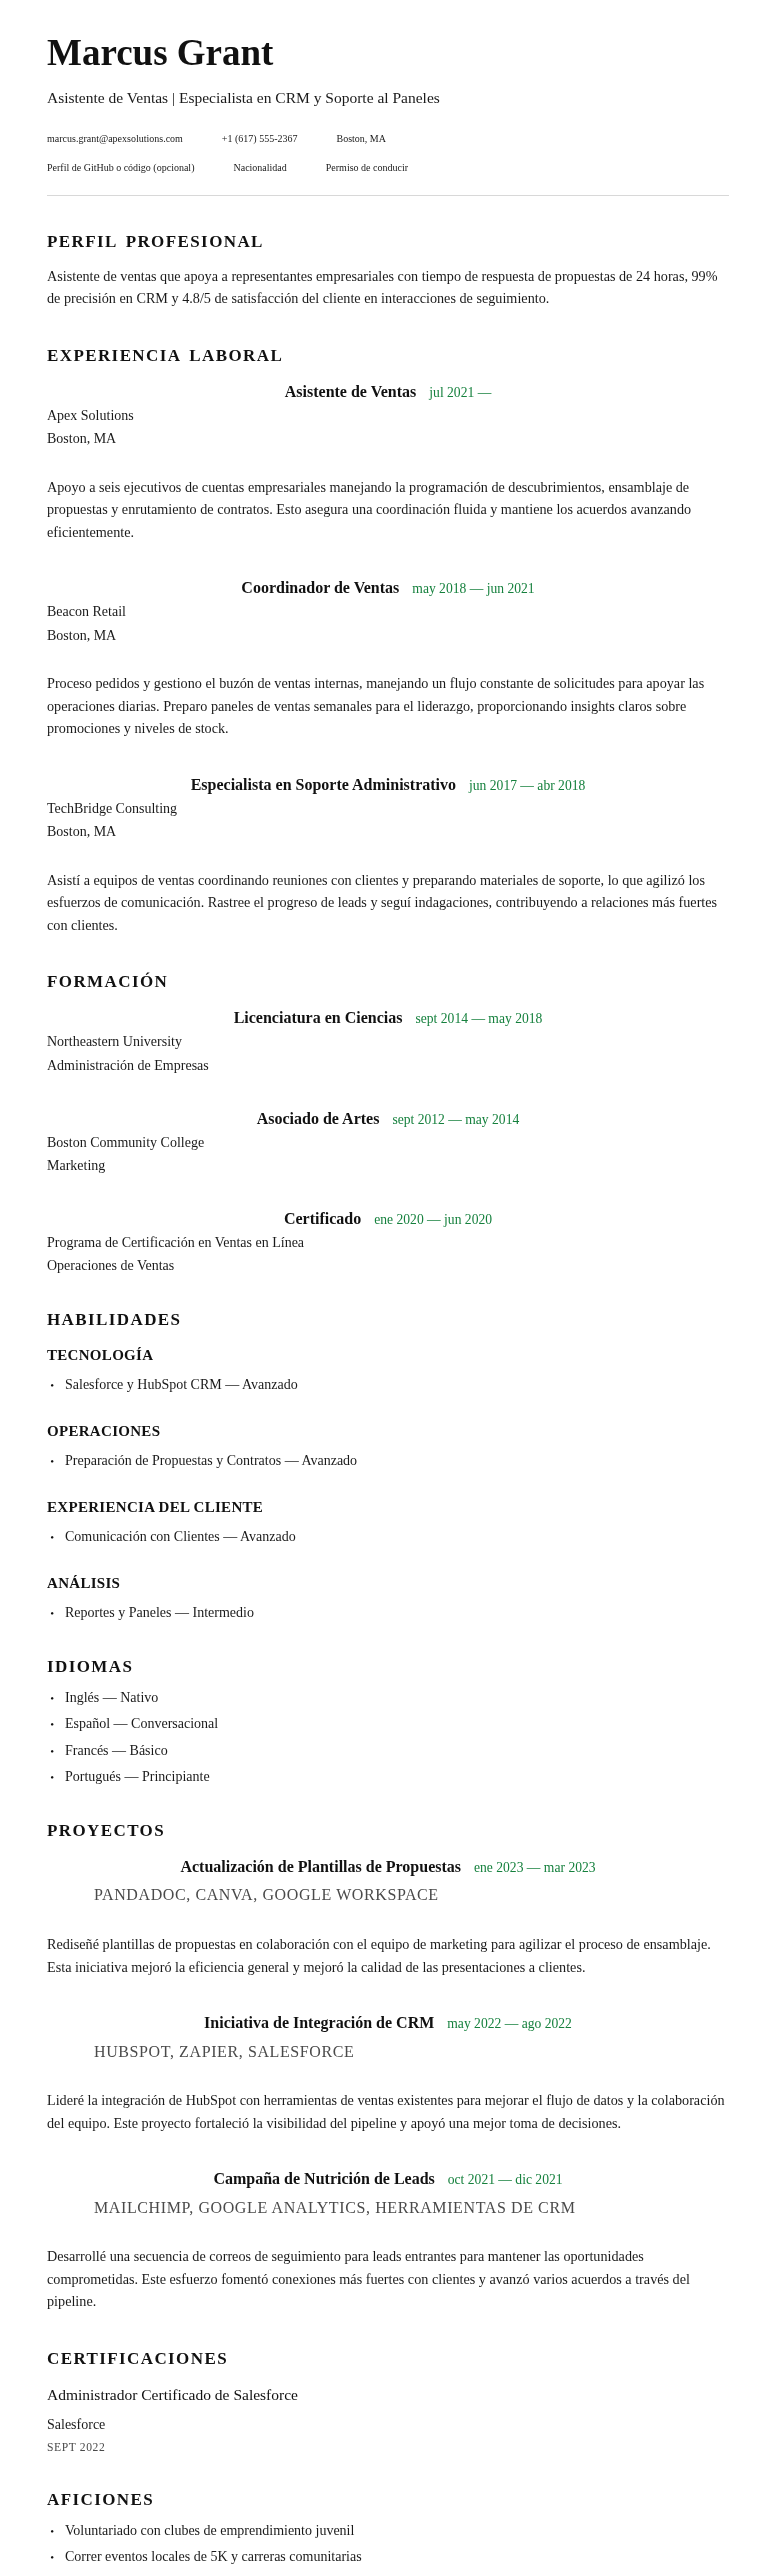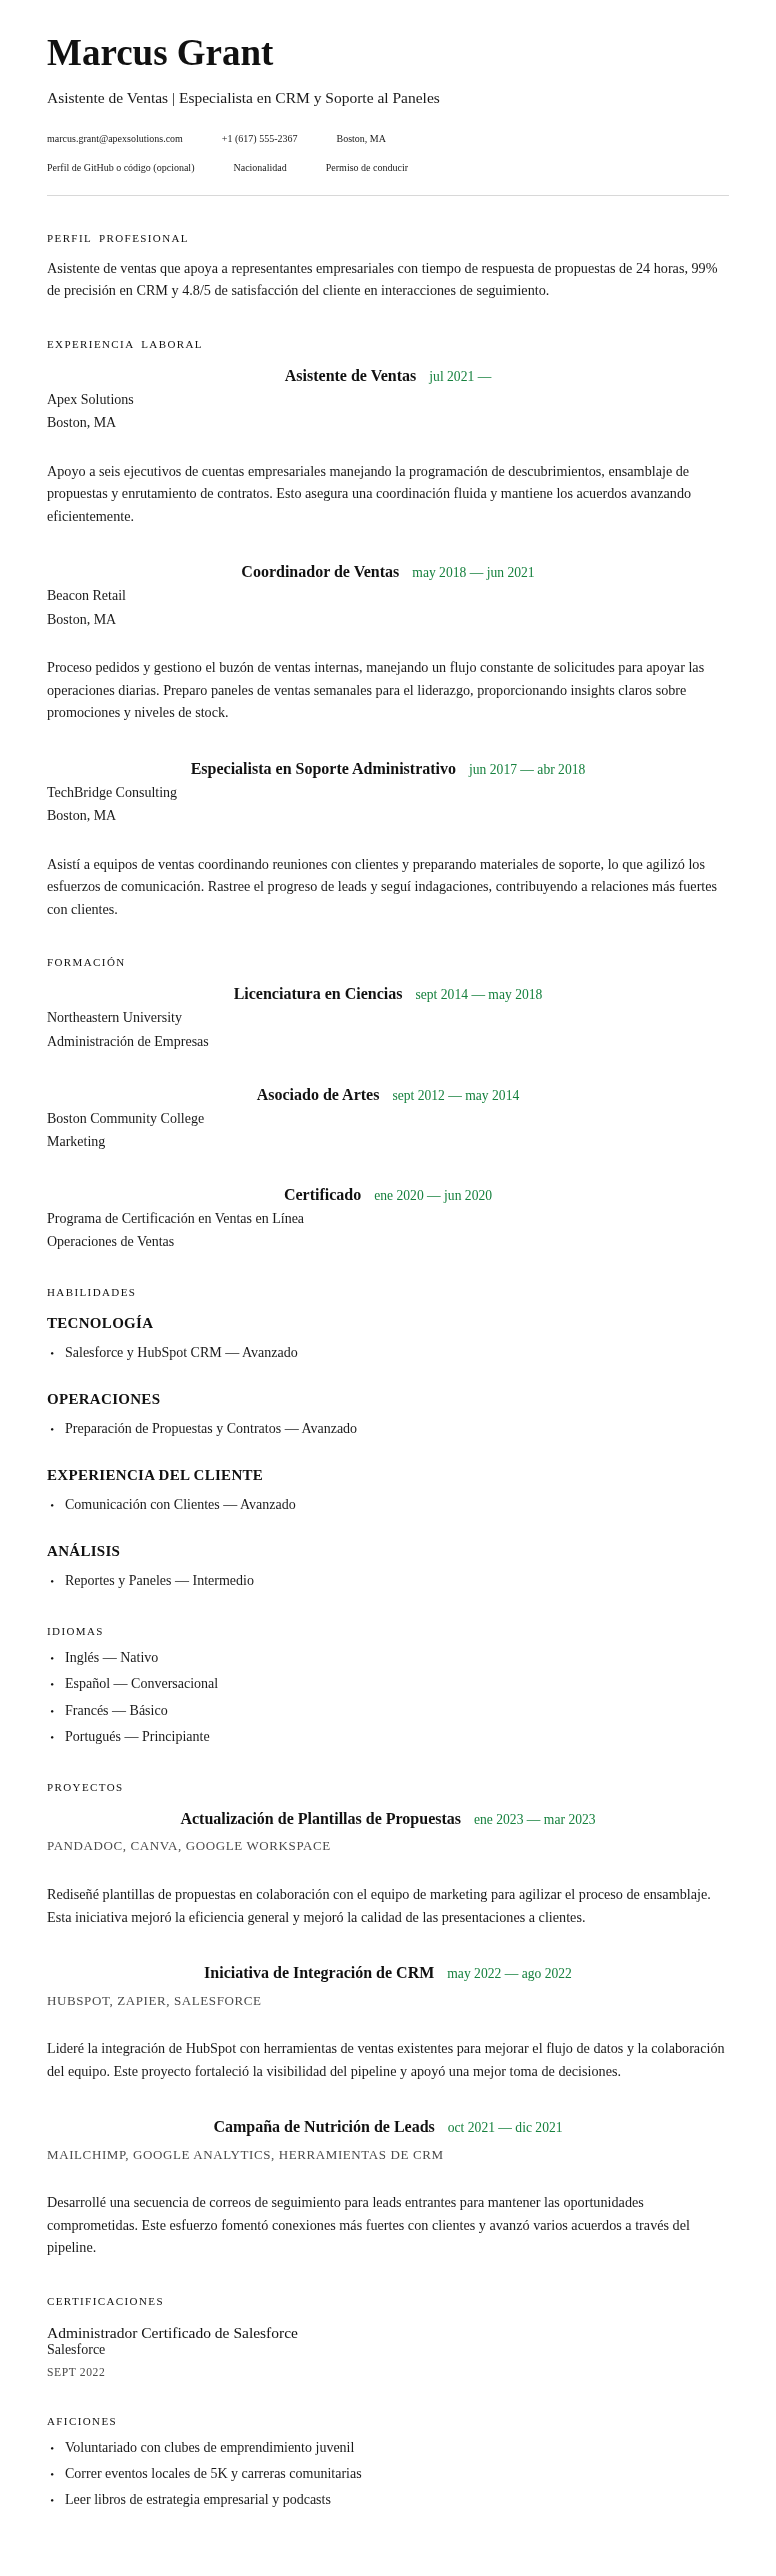--- a/index.html
+++ b/index.html
@@ -36,22 +36,22 @@
     color: #1a1a1a;
   }
   .divider {
     border: 0;
     border-top: 1.3px solid #d8d8d8;
     margin: 22px 0 0 0;
   }
 
   
   .section-label {
-    font-size: 11px;
-    font-weight: 400;
+    font-size: 17px;
+    font-weight: 700;
     letter-spacing: 1.4px;
     word-spacing: 3.2px;
     color: #111111;
     margin: 36px 0 0 0;
   }
   .summary {
     font-size: 14.2px;
     line-height: 22.6px;
     margin: 13px 0 0 0;
   }
@@ -80,24 +80,25 @@
     font-size: 14px;
     margin-top: 7.1px;
     color: #1a1a1a;
   }
   .entry-desc {
     font-size: 14.2px;
     line-height: 22.6px;
     margin-top: 28.5px;
   }
   .entry-tools {
-    font-size: 13px;
+    font-size: 16px;
     letter-spacing: 0.6px;
     color: #4a4a4a;
     margin-top: 10.4px;
+    margin-left: 47px;
   }
 
   
   .skill-group { margin-top: 17px; }
   .skill-group + .skill-group { margin-top: 30px; }
   .skill-cat {
     font-size: 15px;
     font-weight: 700;
     letter-spacing: 0.3px;
     color: #111111;
@@ -118,21 +119,21 @@
   .blist li:last-child { margin-bottom: 0; }
   .blt {
     flex: 0 0 18px;
     padding-left: 3.2px;
     font-size: 11px;
     color: #111111;
   }
 
   
   .cert-title { font-size: 15.5px; font-weight: 400; color: #111111; }
-  .cert-issuer { font-size: 14px; margin-top: 0; }
+  .cert-issuer { font-size: 14px; margin-top: 13px; }
   .cert-date {
     font-size: 11.6px;
     letter-spacing: 0.6px;
     color: #4a4a4a;
     margin-top: 7.8px;
   }
 </style>
 </head>
 <body>
 

